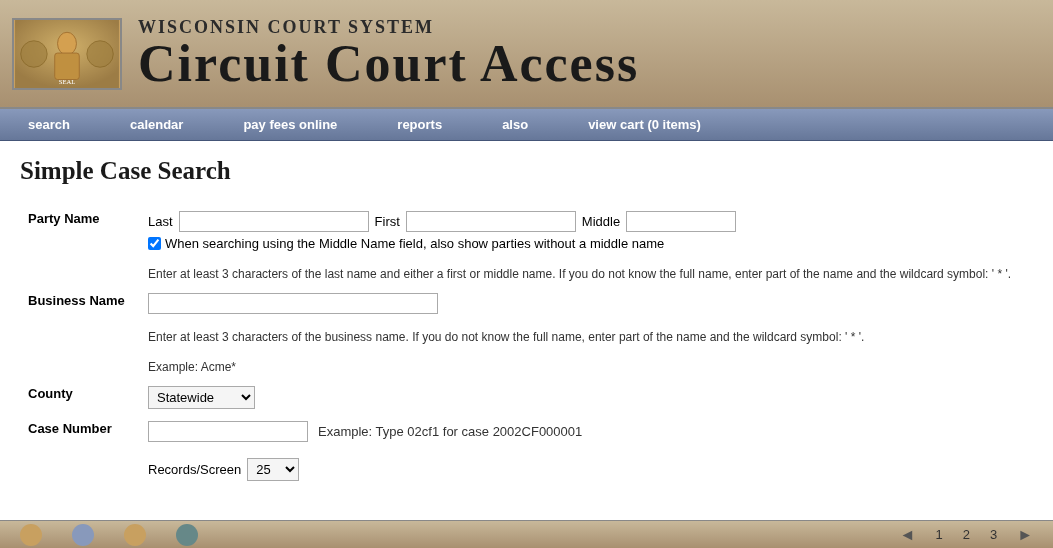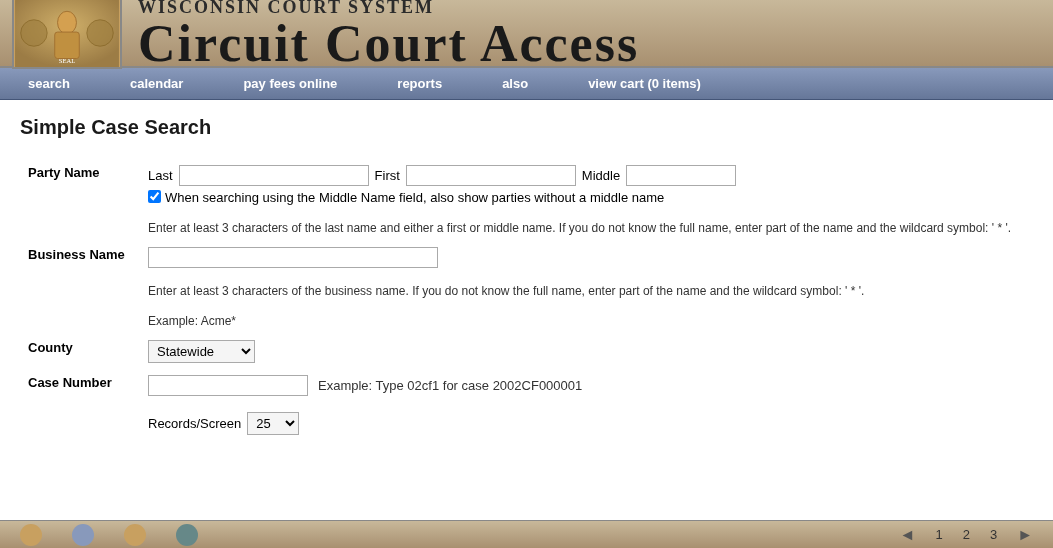--- a/index.html
+++ b/index.html
@@ -4,21 +4,21 @@
   <style>
     * { margin: 0; padding: 0; box-sizing: border-box; }
     body { font-family: Arial, sans-serif; font-size: 13px; background: #fff; width: 1053px; }
 
     
     .header {
       background: linear-gradient(to bottom, #c8b89a, #a89070);
       display: flex;
       align-items: center;
       padding: 8px 12px;
-      height: 68px;
+      height: 109px;
       border-bottom: 2px solid #888;
     }
     .header-logo {
       width: 110px;
       height: 72px;
       background: #c8a060;
       border: 2px solid #888;
       margin-right: 16px;
       display: flex;
       align-items: center;
@@ -70,25 +70,25 @@
       font-size: 13px;
       font-weight: bold;
     }
 
     
     .content {
       padding: 16px 20px;
       background: #fff;
     }
     .page-title {
-      font-size: 20px;
+      font-size: 25px;
       font-weight: bold;
       color: #1a1a1a;
       margin-bottom: 20px;
-      font-family: Liberation Sans, sans-serif;
+      font-family: Liberation Serif, serif;
     }
 
     
     .form-table {
       width: 100%;
       border-collapse: collapse;
     }
     .form-table td {
       padding: 6px 8px;
       vertical-align: top;
@@ -128,21 +128,21 @@
       margin-left: 4px;
     }
     select {
       font-size: 13px;
       border: 1px solid #aaa;
       padding: 2px 4px;
       background: #f5f5f5;
     }
     .checkbox-row {
       display: flex;
-      align-items: flex-start;
+      align-items: center;
       margin-top: 4px;
     }
     .checkbox-label {
       font-size: 13px;
     }
 
     
     .bottom-bar {
       position: fixed;
       bottom: 0;

